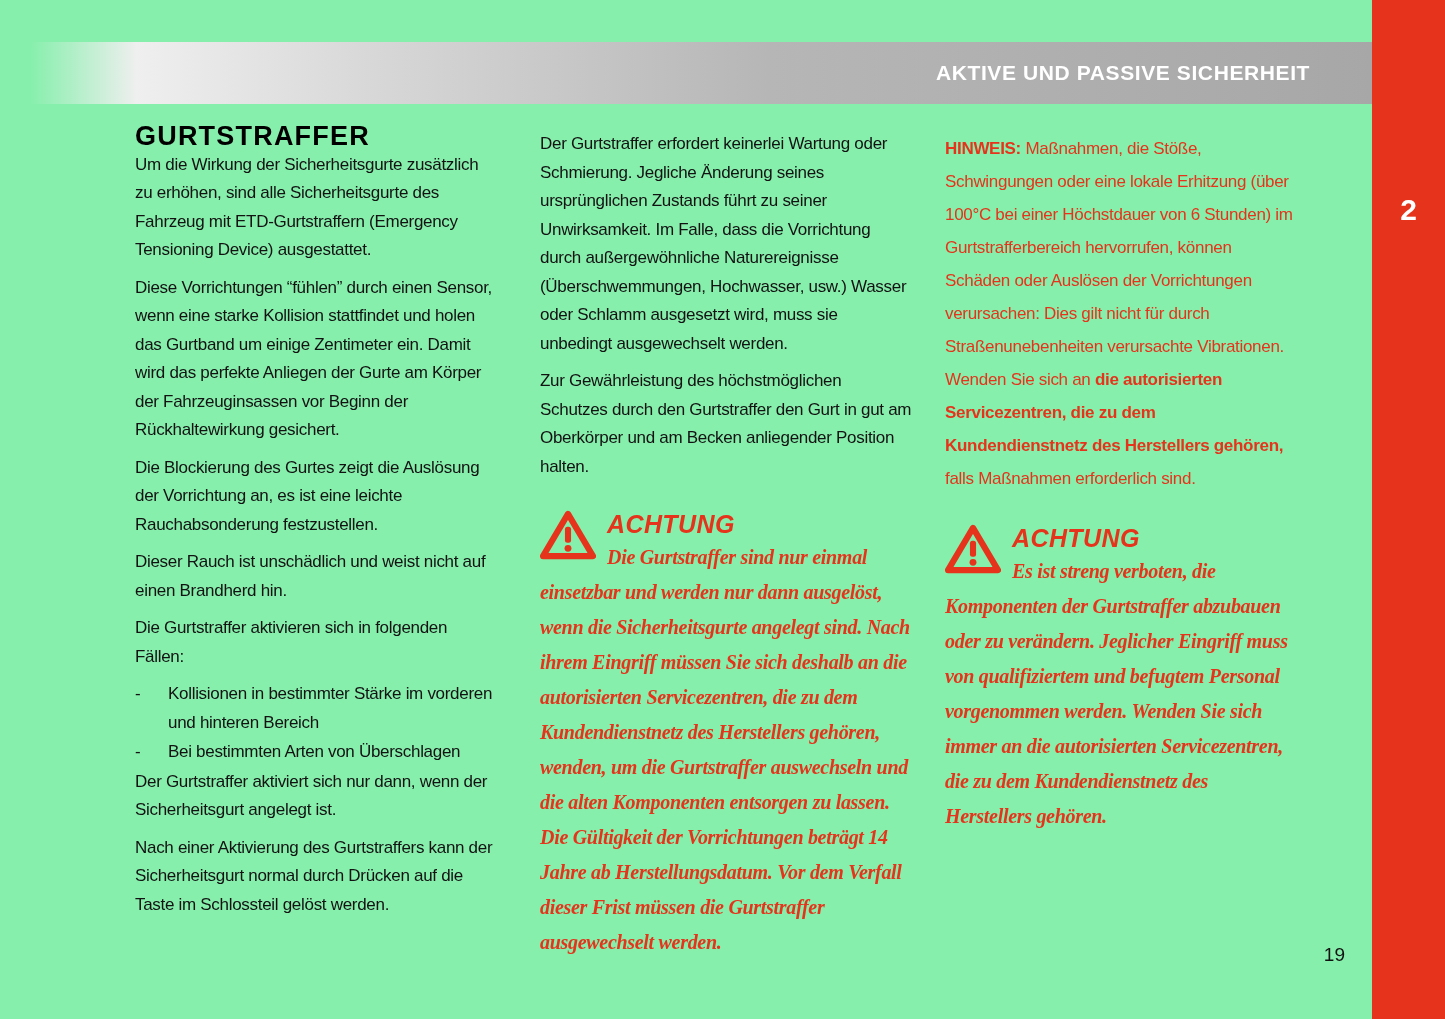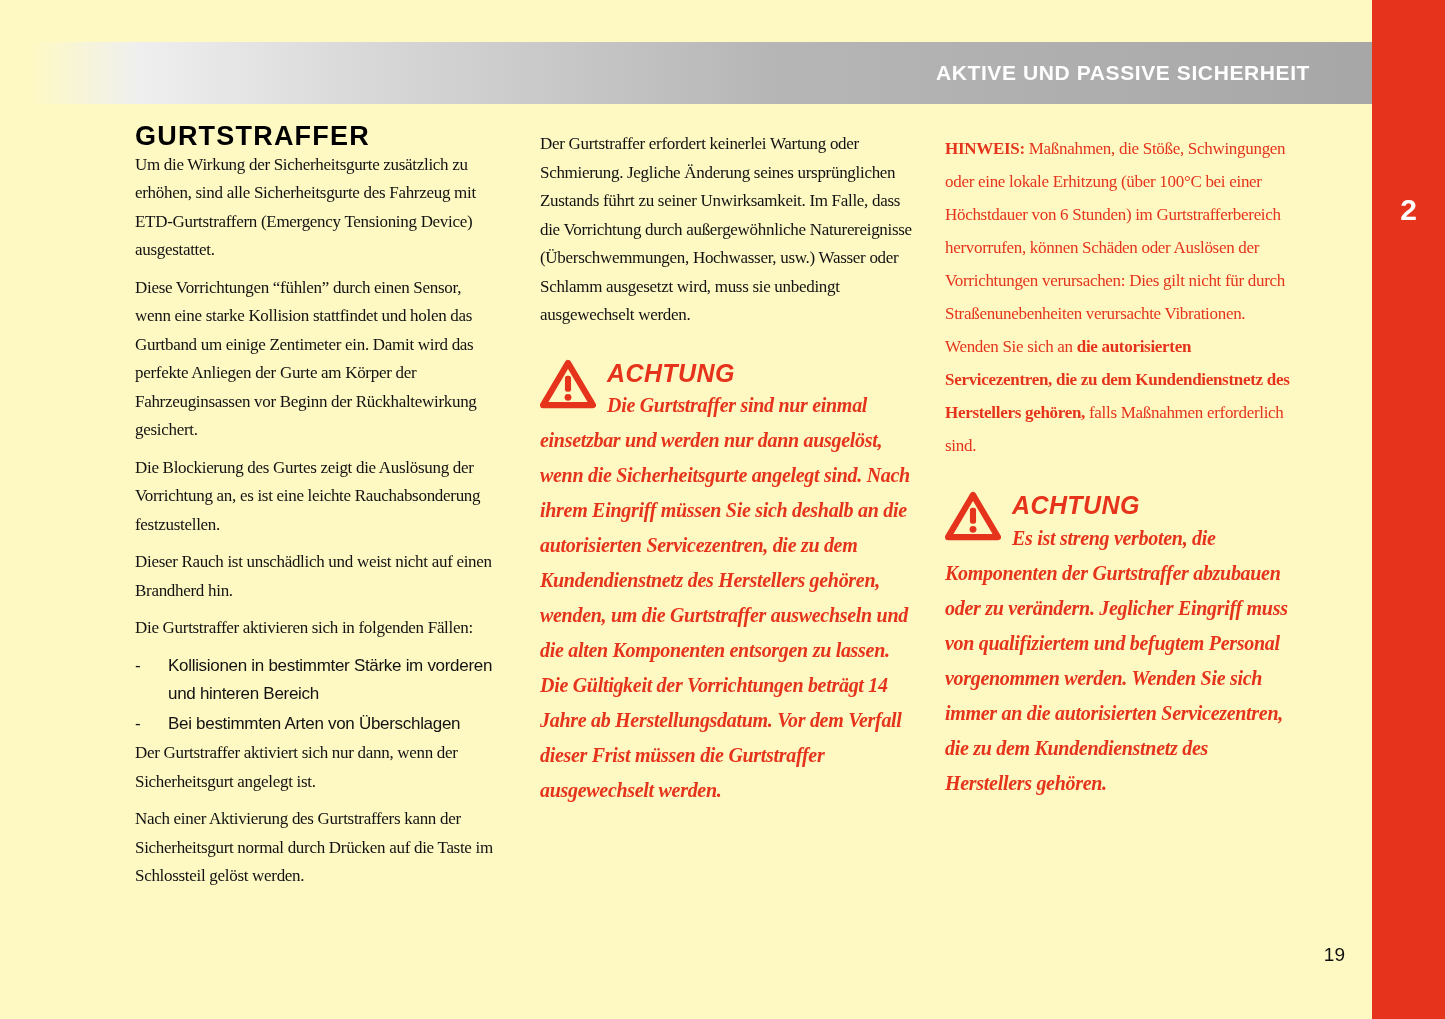--- a/index.html
+++ b/index.html
@@ -10,21 +10,21 @@
   html, body { width: 1445px; height: 1019px; }
   body {
     background: #ffffff;
     font-family: "Liberation Sans", sans-serif;
     overflow: hidden;
   }
   .page {
     position: relative;
     width: 1445px;
     height: 1019px;
-    background: #fef9c3;
+    background: #86efac;
     overflow: hidden;
   }
 
   
   .header-bar {
     position: absolute;
     left: 30px;
     top: 42px;
     width: 1342px;
     height: 62px;
@@ -78,21 +78,21 @@
   .col2 { left: 540px; top: 130px; width: 372px; }
   .col3 { left: 945px; top: 132px; width: 354px; }
 
   .page-title {
     font-size: 27px;
     font-weight: bold;
     letter-spacing: 1.2px;
     color: #000000;
   }
 
-  .col p { margin-bottom: 9px; font-family: Liberation Serif, serif; }
+  .col p { margin-bottom: 9px; }
 
   .bullet { display: flex; margin-bottom: 1px; }
   .bullet .dash { flex: 0 0 33px; }
   .bullet .bullet-text { flex: 1; }
   .after-bullets { margin-top: 1px; }
 
   
   .warning {
     margin-top: 26px;
     color: var(--accent);
@@ -160,20 +160,21 @@
     <div class="bullet">
       <span class="dash">-</span>
       <span class="bullet-text">Bei bestimmten Arten von Überschlagen</span>
     </div>
     <p class="after-bullets">Der Gurtstraffer aktiviert sich nur dann, wenn der Sicherheitsgurt angelegt ist.</p>
     <p>Nach einer Aktivierung des Gurtstraffers kann der Sicherheitsgurt normal durch Drücken auf die Taste im Schlossteil gelöst werden.</p>
   </div>
 
   <div class="col col2">
     <p>Der Gurtstraffer erfordert keinerlei Wartung oder Schmierung. Jegliche Änderung seines ursprünglichen Zustands führt zu seiner Unwirksamkeit. Im Falle, dass die Vorrichtung durch außergewöhnliche Naturereignisse (Überschwemmungen, Hochwasser, usw.) Wasser oder Schlamm ausgesetzt wird, muss sie unbedingt ausgewechselt werden.</p>
+    <p>Zur Gewährleistung des höchstmöglichen Schutzes durch den Gurtstraffer den Gurt in gut am Oberkörper und am Becken anliegender Position halten.</p>
 
     <div class="warning">
       <svg class="warn-tri" viewBox="0 0 100 90" aria-hidden="true">
         <path d="M50 7 L95 83 L5 83 Z" fill="none" stroke="#e5341b" stroke-width="11" stroke-linejoin="round"></path>
         <rect x="44.5" y="30" width="11" height="29" rx="4.5" fill="#e5341b"></rect>
         <circle cx="50" cy="69" r="6.2" fill="#e5341b"></circle>
       </svg>
       <div class="warn-title">ACHTUNG</div>
       <div class="warn-body">Die Gurtstraffer sind nur einmal einsetzbar und werden nur dann ausgelöst, wenn die Sicherheitsgurte angelegt sind. Nach ihrem Eingriff müssen Sie sich deshalb an die autorisierten Servicezentren, die zu dem Kundendienstnetz des Herstellers gehören, wenden, um die Gurtstraffer auswechseln und die alten Komponenten entsorgen zu lassen. Die Gültigkeit der Vorrichtungen beträgt 14 Jahre ab Herstellungsdatum. Vor dem Verfall dieser Frist müssen die Gurtstraffer ausgewechselt werden.</div>
     </div>

